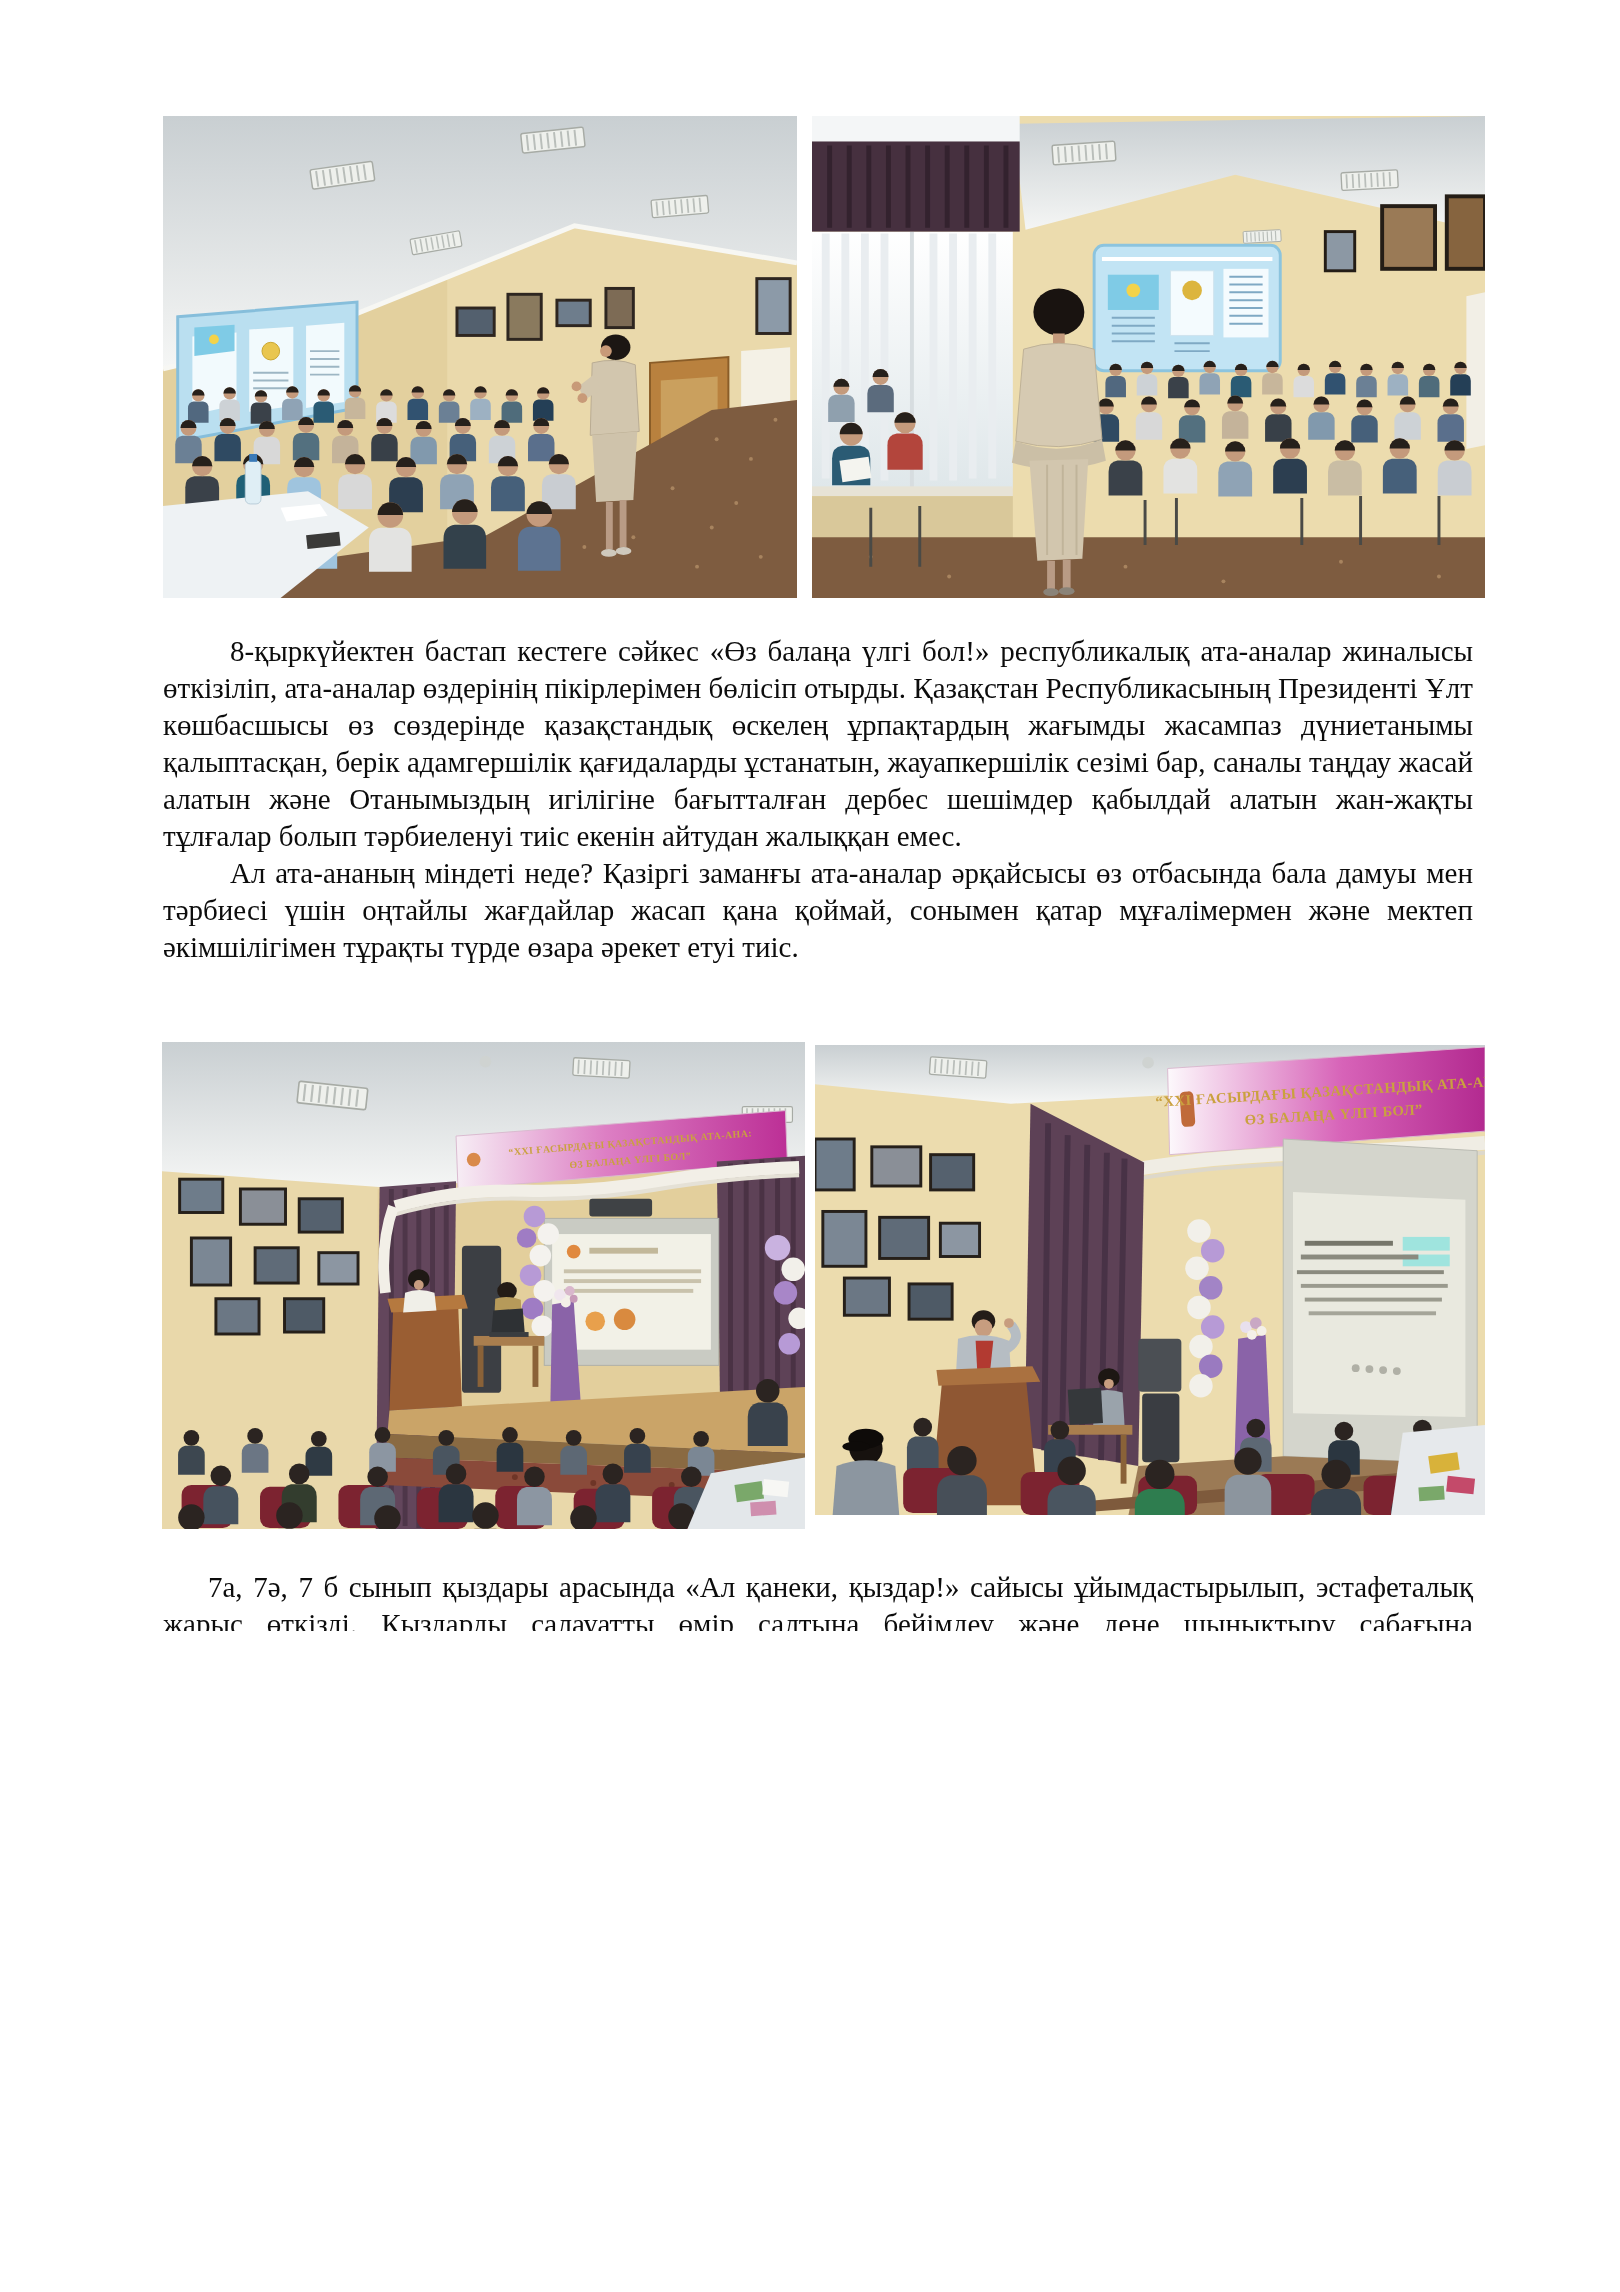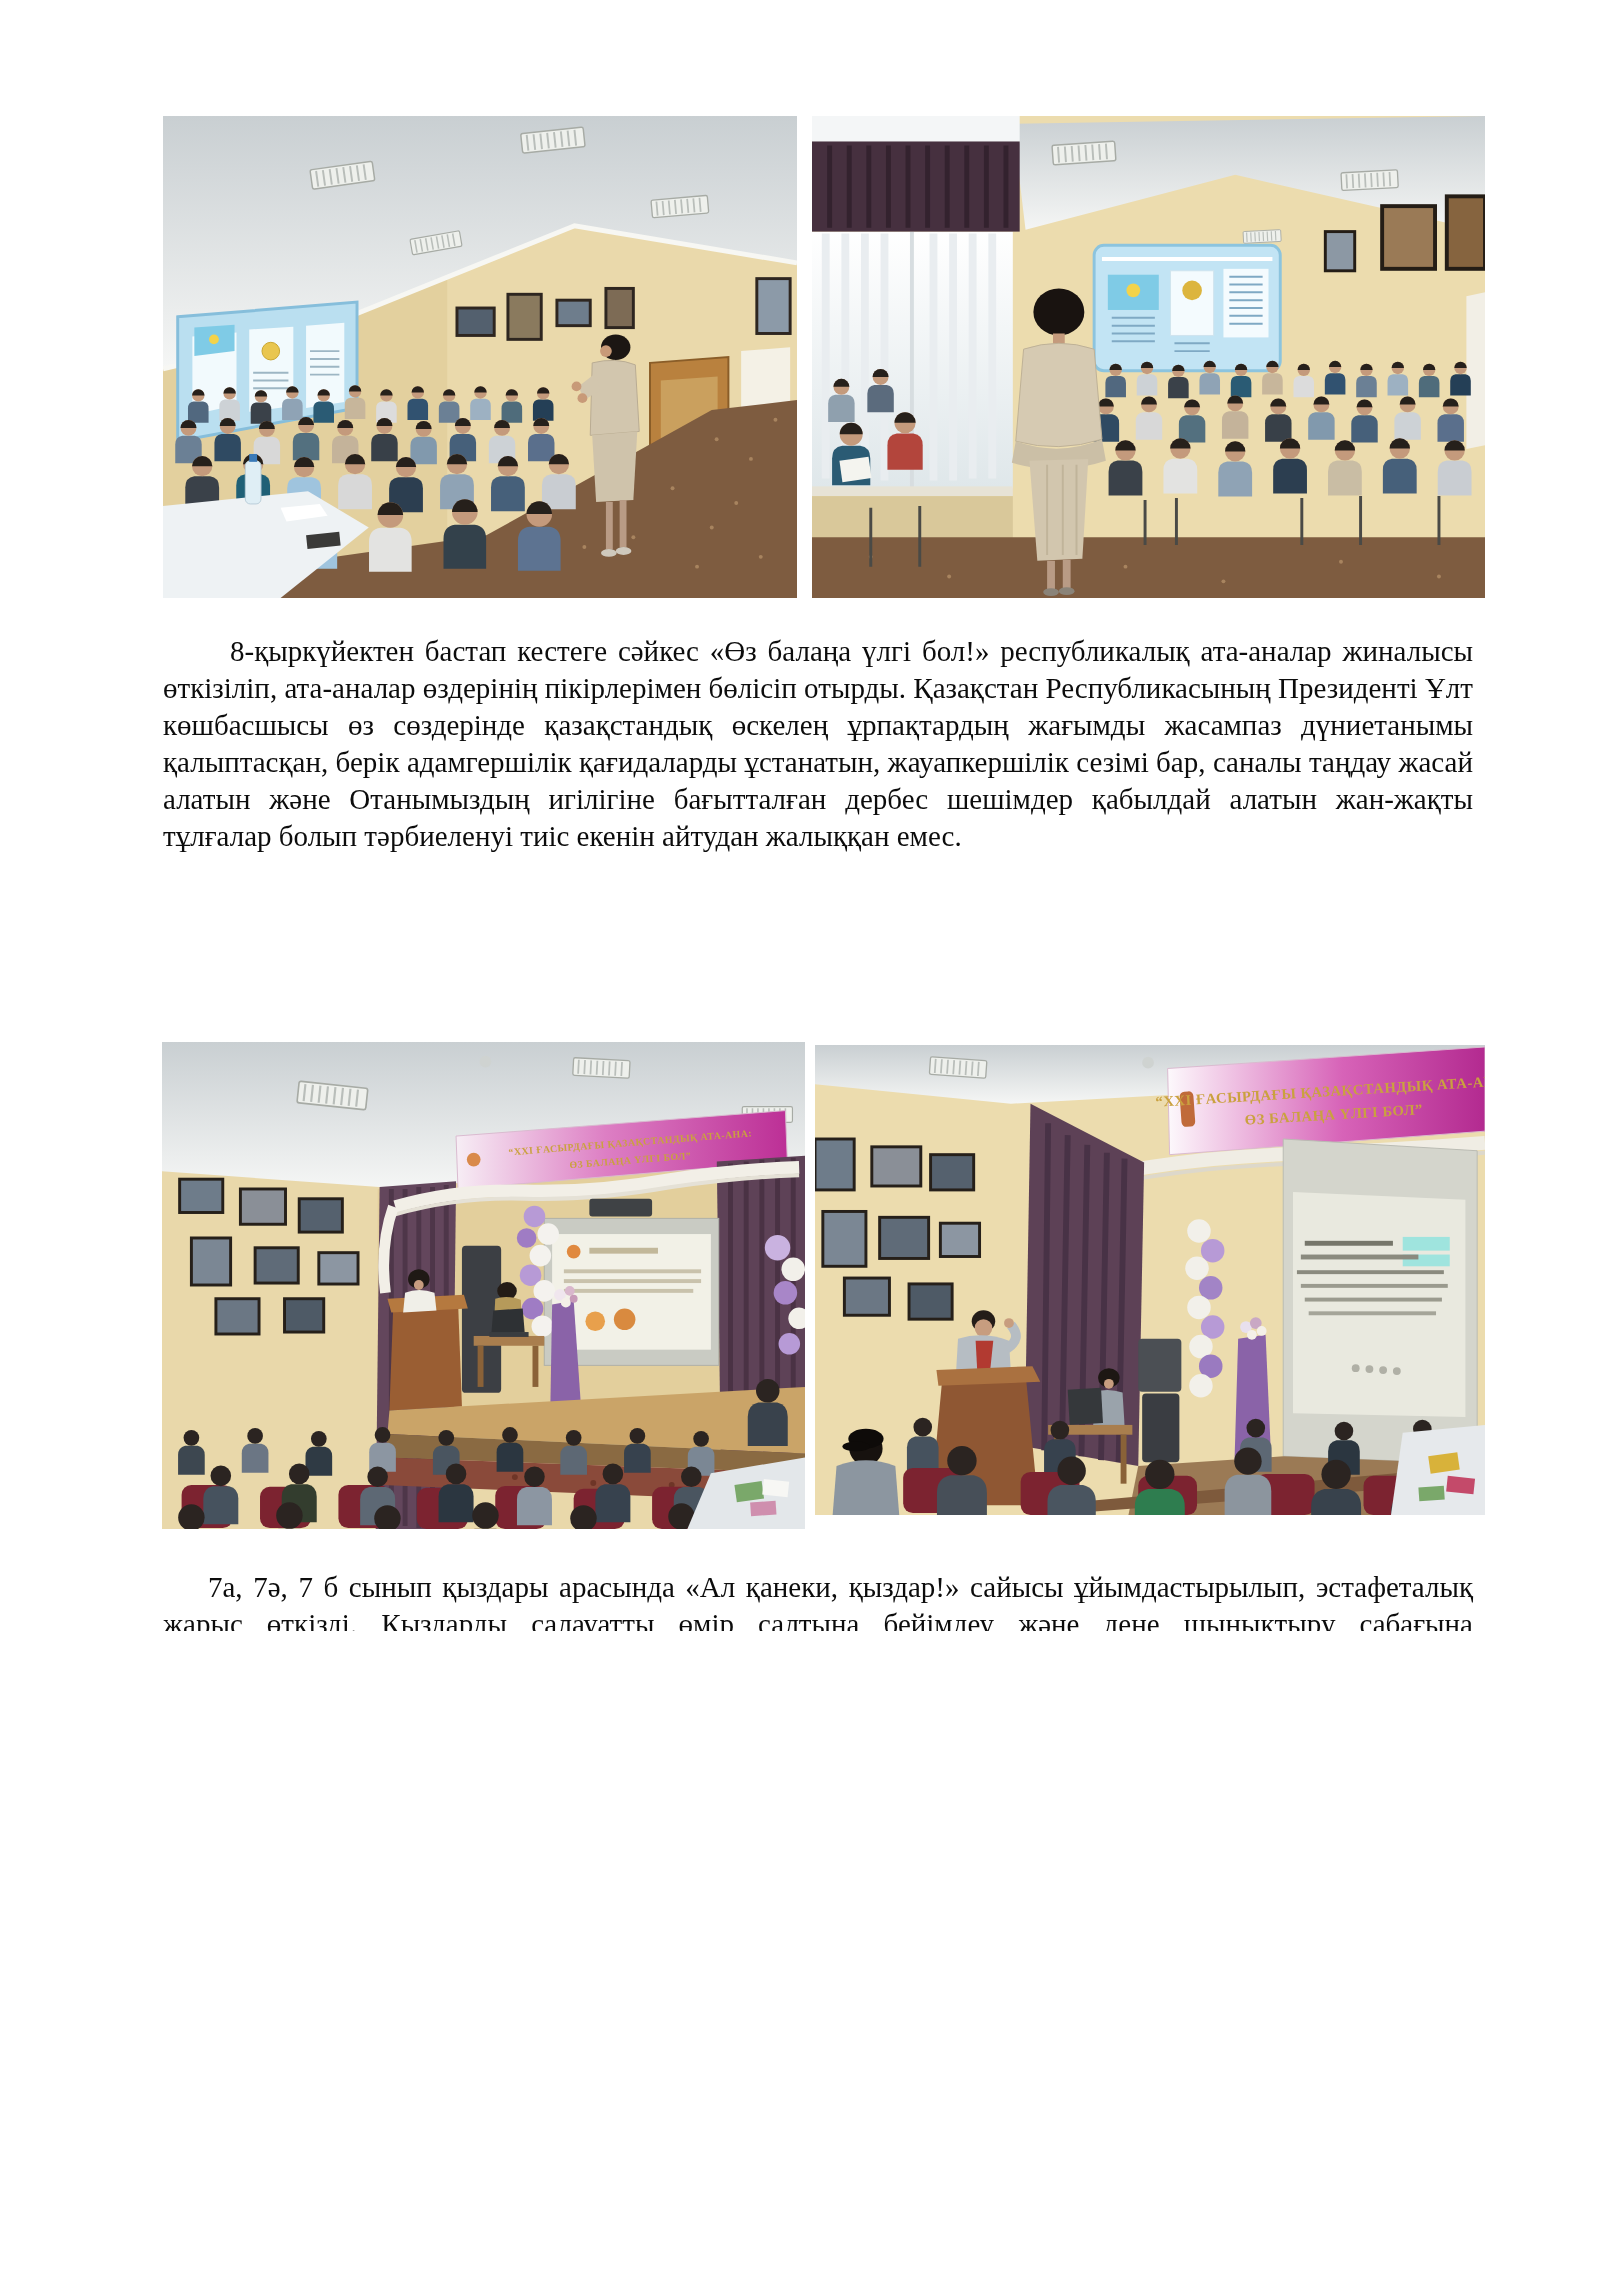--- a/index.html
+++ b/index.html
@@ -389,20 +389,21 @@
         <rect x="240" y="454" width="8" height="30" fill="#b99b85"></rect>
         <rect x="256" y="453" width="8" height="30" fill="#b99b85"></rect>
         <ellipse cx="244" cy="486" rx="8" ry="4" fill="#8a8378"></ellipse>
         <ellipse cx="260" cy="485" rx="8" ry="4" fill="#8a8378"></ellipse>
       </g>
     </svg>
   </figure>
 
   <div class="tb tb1">
     <p class="ind68">8-қыркүйектен бастап кестеге сәйкес «Өз балаңа үлгі бол!» республикалық ата-аналар жиналысы өткізіліп, ата-аналар өздерінің пікірлерімен бөлісіп отырды. Қазақстан Республикасының Президенті Ұлт көшбасшысы өз сөздерінде қазақстандық өскелең ұрпақтардың жағымды жасампаз дүниетанымы қалыптасқан, берік адамгершілік қағидаларды ұстанатын, жауапкершілік сезімі бар, саналы таңдау жасай алатын және Отанымыздың игілігіне бағытталған дербес шешімдер қабылдай алатын жан-жақты тұлғалар болып тәрбиеленуі тиіс екенін айтудан жалыққан емес.</p>
+    <p class="ind68">Ал ата-ананың міндеті неде? Қазіргі заманғы ата-аналар әрқайсысы өз отбасында бала дамуы мен тәрбиесі үшін оңтайлы жағдайлар жасап қана қоймай, сонымен қатар мұғалімермен және мектеп әкімшілігімен тұрақты түрде өзара әрекет етуі тиіс.</p>
   </div>
 
   <figure class="photo ph3">
     <svg viewBox="0 0 656 497" preserveAspectRatio="none">
       <rect width="656" height="497" fill="#e9d8aa"></rect>
       <path d="M0,0 H656 V118 L520,128 L250,150 L0,132 Z" fill="url(#ceilg)"></path>
       <use href="#lamp" transform="translate(140,40) rotate(6) scale(1.1)"></use>
       <use href="#lamp" transform="translate(420,16) rotate(3) scale(0.9)"></use>
       <use href="#lamp" transform="translate(592,66) scale(0.8)"></use>
       <circle cx="330" cy="20" r="6" fill="#cfd3d1"></circle>

